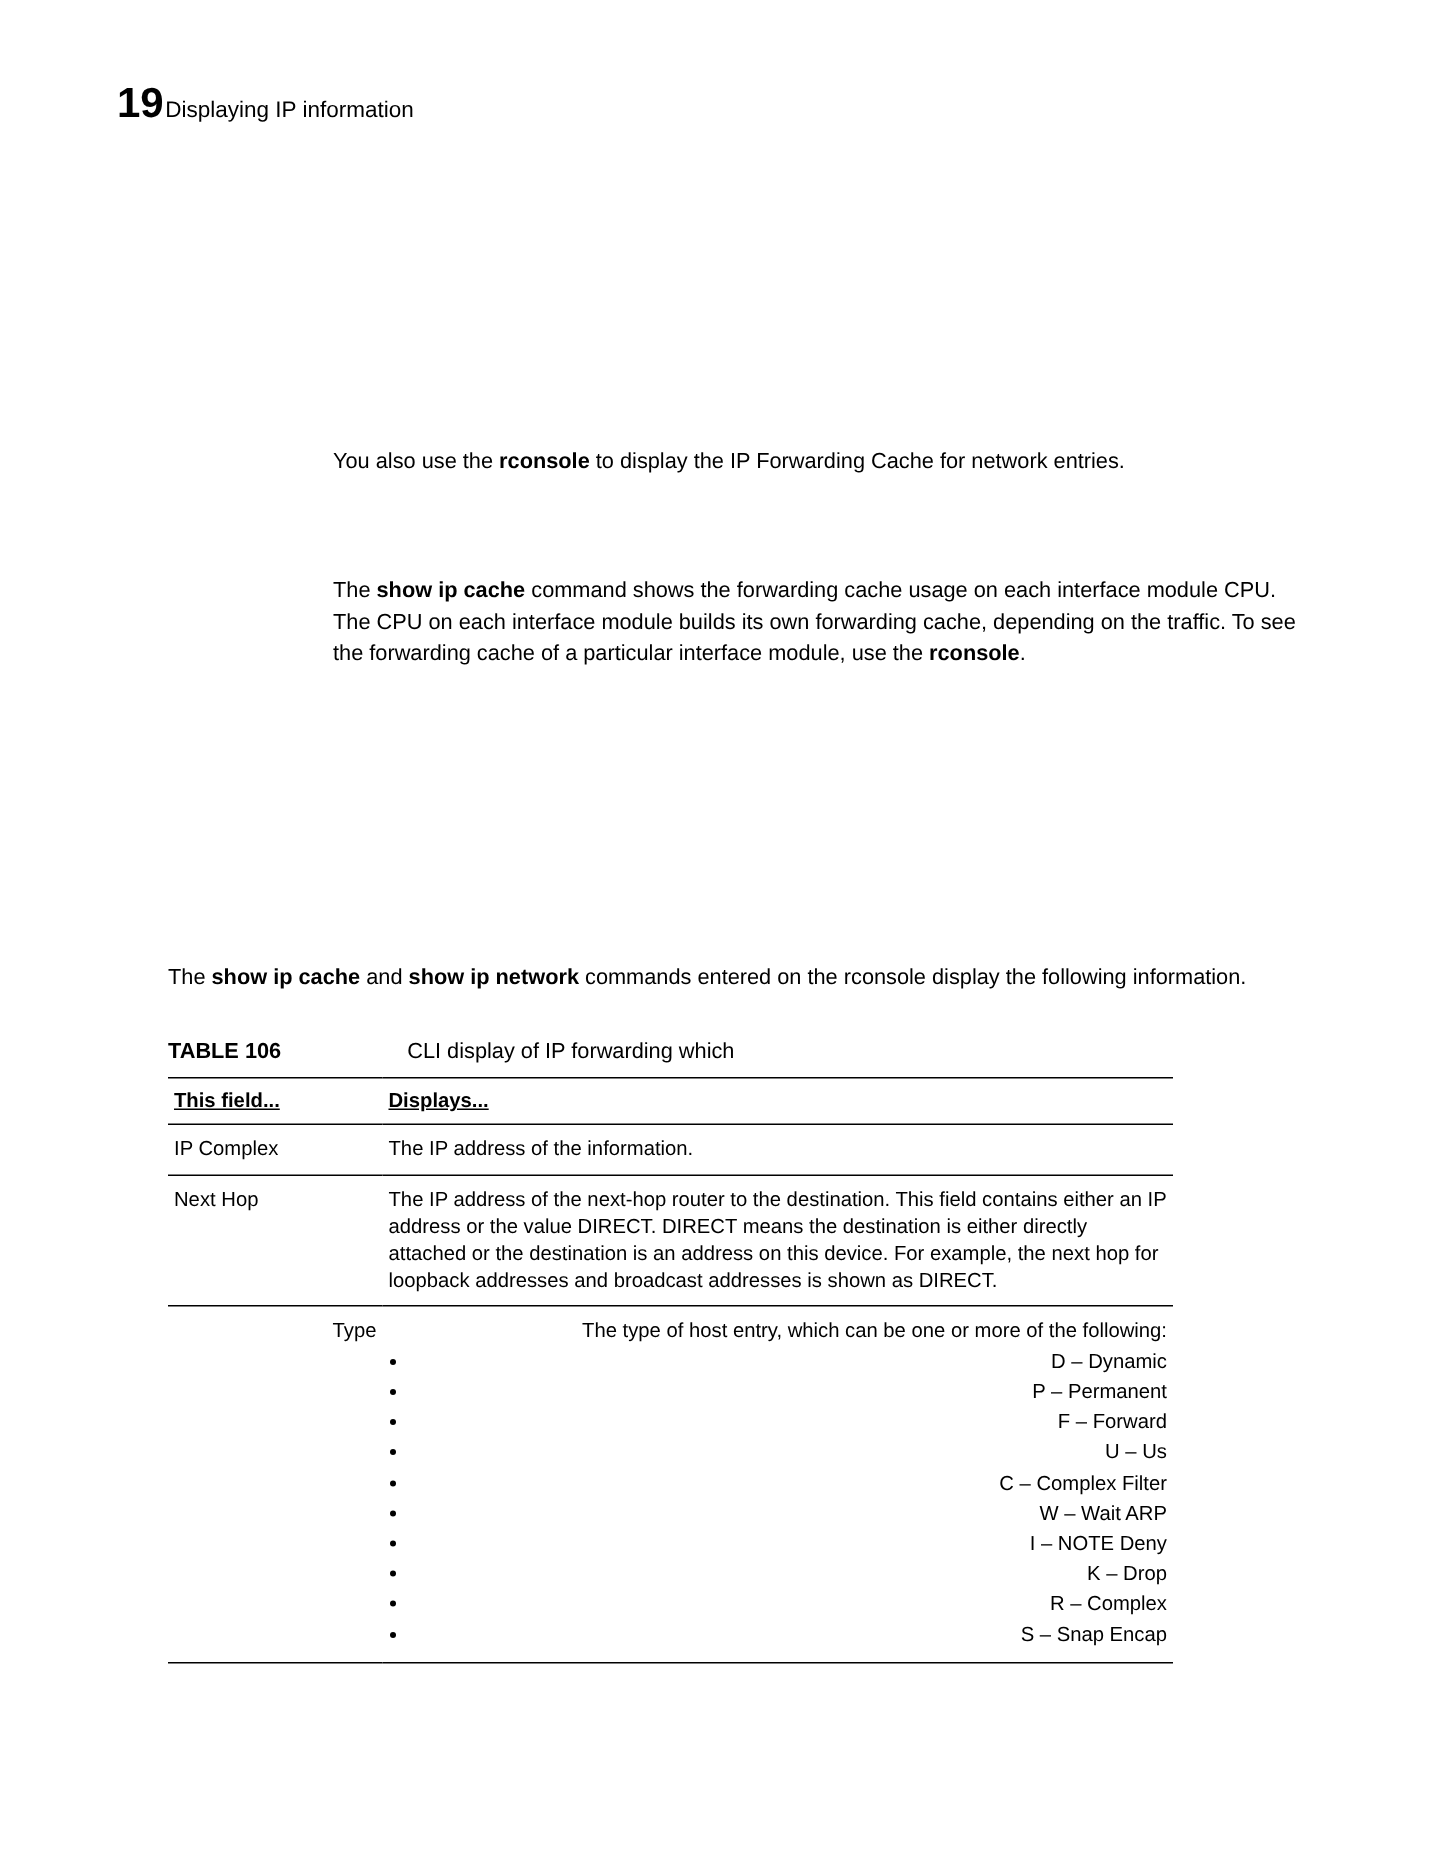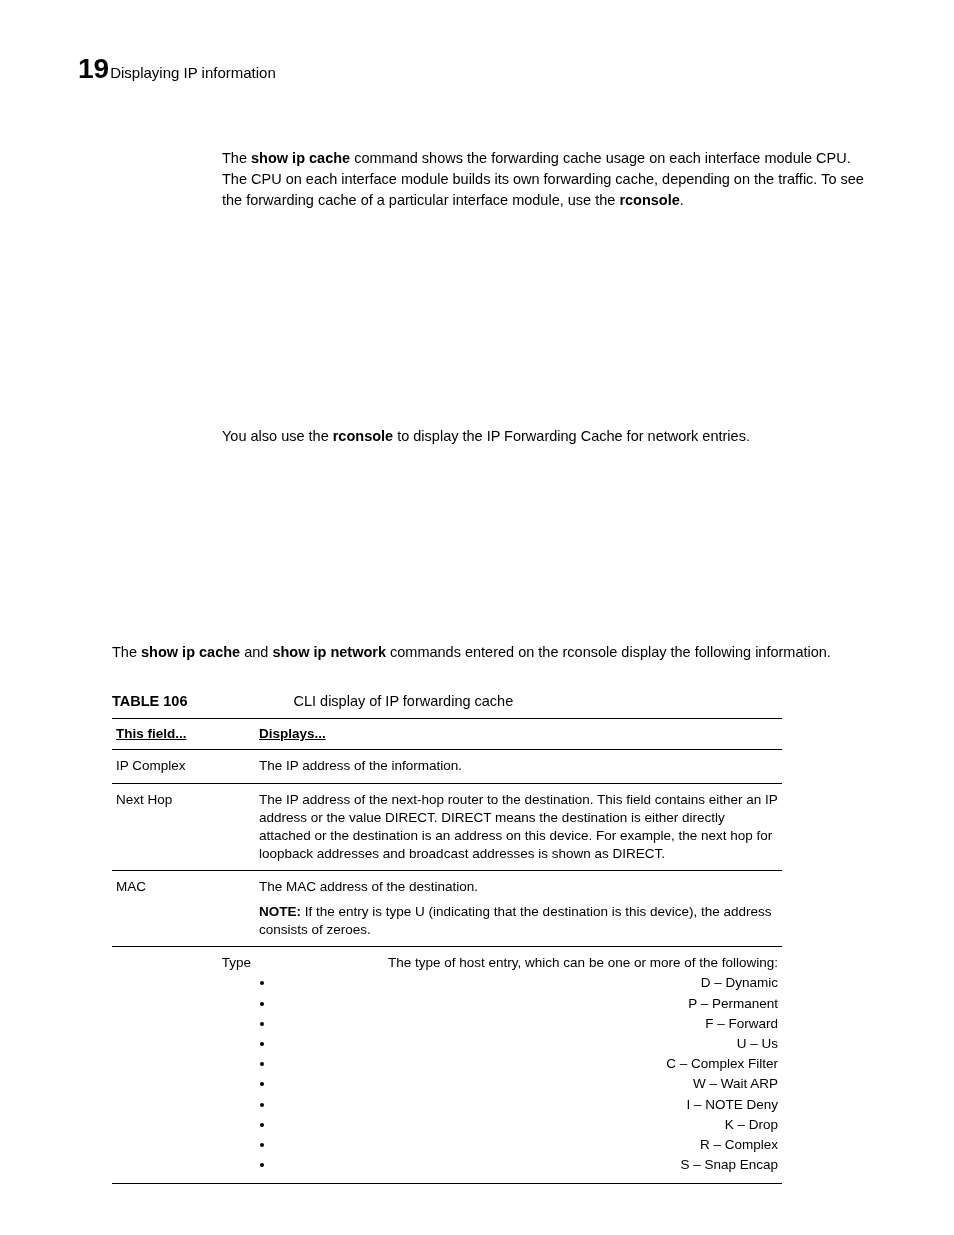--- a/index.html
+++ b/index.html
@@ -36,21 +36,21 @@
     margin-left: 144px;
     margin-top: 65px;
     font-size: 14.5px;
     line-height: 1.45;
   }
   .gap-long { margin-top: 215px; }
   .gap-med { margin-top: 195px; margin-left: 34px; }
   .table-caption {
     margin-top: 28px;
     display: flex;
-    gap: 106px;
+    gap: 84px;
     font-size: 14.5px;
   }
   .table-caption b { font-weight: bold; }
   table {
     margin-top: 6px;
     width: 670px;
     border-collapse: collapse;
     font-size: 13.5px;
     line-height: 1.35;
   }
@@ -81,60 +81,51 @@
 </head>
 <body>
 
 <div class="page">
 
   <div class="hdr-row">
     <div class="chapter-num">19</div>
     <div class="section-title">Displaying IP information</div>
   </div>
 
+  <div class="body-block gap-long">
+    <span>You also use the </span><b>rconsole</b><span> to display the IP Forwarding Cache for network entries.</span>
+  </div>
+
   <div class="body-block">
     <span>The </span><b>show ip cache</b><span> command shows the forwarding cache usage on each interface module CPU. The CPU on each interface module builds its own forwarding cache, depending on the traffic. To see the forwarding cache of a particular interface module, use the </span><b>rconsole</b><span>.</span>
-  </div>
-
-  <div class="body-block gap-long">
-    <span>You also use the </span><b>rconsole</b><span> to display the IP Forwarding Cache for network entries.</span>
   </div>
 
   <div class="body-block gap-med">
     <span>The </span><b>show ip cache</b><span> and </span><b>show ip network</b><span> commands entered on the rconsole display the following information.</span>
 
     <div class="table-caption">
       <b>TABLE 106</b>
-      <span>CLI display of IP forwarding cache</span>
+      <span>CLI display of IP forwarding which</span>
     </div>
 
     <table>
       <thead>
         <tr>
           <th class="col-field">This field...</th>
           <th>Displays...</th>
         </tr>
       </thead>
       <tbody>
         <tr>
           <td>IP Complex</td>
           <td>The IP address of the information.</td>
         </tr>
         <tr>
           <td>Next Hop</td>
           <td>The IP address of the next-hop router to the destination. This field contains either an IP address or the value DIRECT. DIRECT means the destination is either directly attached or the destination is an address on this device. For example, the next hop for loopback addresses and broadcast addresses is shown as DIRECT.</td>
-        </tr>
-        <tr>
-          <td>MAC</td>
-          <td>
-            <span>The MAC address of the destination.</span>
-            <div class="note-line">
-              <b>NOTE: </b><span>If the entry is type U (indicating that the destination is this device), the address consists of zeroes.</span>
-            </div>
-          </td>
         </tr>
         <tr>
           <td>Type</td>
           <td>
             <div class="intro-type">The type of host entry, which can be one or more of the following:</div>
             <ul class="types">
               <li>D – Dynamic</li>
               <li>P – Permanent</li>
               <li>F – Forward</li>
               <li>U – Us</li>

